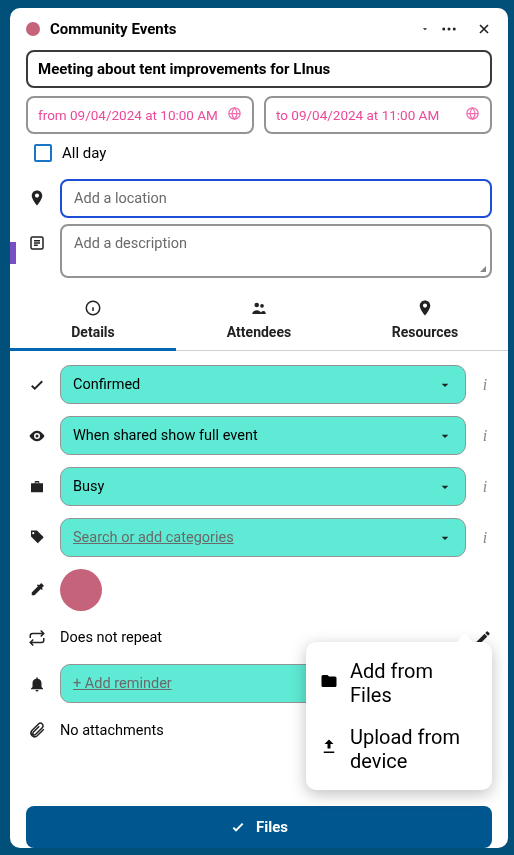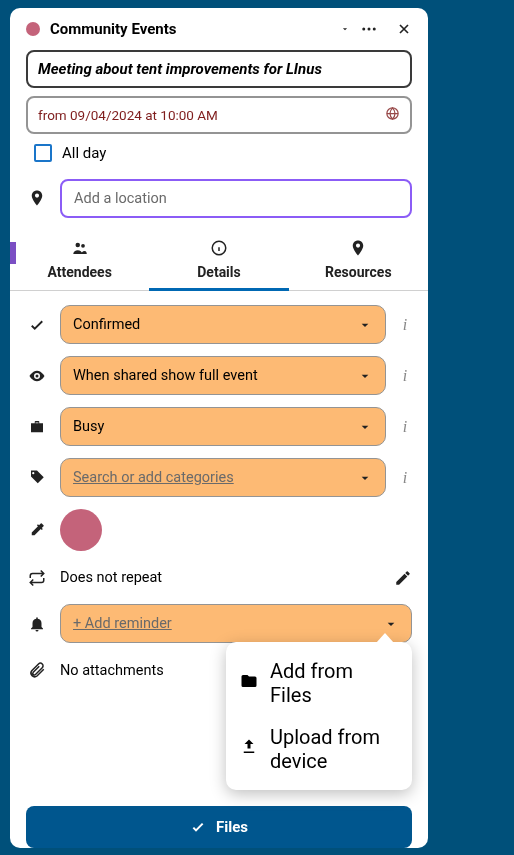--- a/index.html
+++ b/index.html
@@ -12,21 +12,21 @@
       background: #00507a;
       width: 514px;
       height: 855px;
       overflow: hidden;
       position: relative;
     }
     .panel {
       position: absolute;
       top: 8px;
       left: 10px;
-      width: 418px;
+      width: 498px;
       height: 840px;
       background: #fff;
       border-radius: 10px;
       display: flex;
       flex-direction: column;
     }
     .header {
       display: flex;
       align-items: center;
       padding: 12px 16px 8px;
@@ -49,38 +49,37 @@
     .icon-btn { cursor:pointer; display:flex; align-items:center; justify-content:center; color:#222; }
     .title-input {
       margin: 4px 16px 8px;
       border: 2px solid #3a3a3a;
       border-radius: 8px;
       padding: 8px 10px;
       font-weight: 700;
       font-size: 15px;
       background: #fff;
       width: calc(100% - 32px);
-      font-style: italic;
     }
     .dates {
       display:flex;
       gap:10px;
       padding: 0 16px 10px;
     }
     .date-input {
       flex:1;
       border:2px solid #949494;
       border-radius:8px;
       padding:8px 10px;
       font-size:13.5px;
       display:flex;
       align-items:center;
       justify-content:space-between;
       gap:6px;
-      color:#7f1d1d;
+      color:#ec4899;
       background:#fff;
     }
     .date-globe svg { width:15px; height:15px; opacity:0.8; }
     .allday {
       display:flex;
       align-items:flex-start;
       gap:10px;
       padding: 0 20px 14px 24px;
       font-size:15px;
     }
@@ -102,21 +101,21 @@
       width:22px;
       display:flex;
       justify-content:center;
       padding-top:10px;
       color:#222;
       flex-shrink:0;
     }
     .row-icon svg { width:18px; height:18px; }
     .text-input {
       flex:1;
-      border:2px solid #8b5cf6;
+      border:2px solid #1d4ed8;
       border-radius:8px;
       padding:9px 12px;
       font-size:14.5px;
       color:#222;
       background:#fff;
     }
     .text-input.placeholder { color:#6a6a6a; }
     .textarea {
       flex:1;
       border:2px solid #949494;
@@ -195,21 +194,21 @@
     .select {
       flex:1;
       border:1px solid #949494;
       border-radius:10px;
       padding:10px 12px;
       font-size:14.5px;
       display:flex;
       align-items:center;
       justify-content:space-between;
       cursor:pointer;
-      background:#fdba74;
+      background:#5eead4;
     }
     .select svg { width:16px; height:16px; color:#222; }
     .select.placeholder span:first-child { color:#6a6a6a;text-decoration:underline; }
     .info-i {
       width:14px;
       font-style:italic;
       font-family: Georgia, serif;
       color:#888;
       font-size:16px;
       text-align:center;
@@ -322,53 +321,74 @@
   <div class="dates">
     <div class="date-input">
       <span>from 09/04/2024 at 10:00 AM</span>
       <span class="date-globe">
         <svg viewBox="0 0 24 24" fill="none" stroke="currentColor" stroke-width="2">
             <circle cx="12" cy="12" r="9"></circle>
             <path d="M3 12h18M12 3c2.5 2.7 4 6 4 9s-1.5 6.3-4 9c-2.5-2.7-4-6-4-9s1.5-6.3 4-9z"></path>
           </svg>
       </span>
     </div>
+    <div class="date-input">
+      <span>to 09/04/2024 at 11:00 AM</span>
+      <span class="date-globe">
+        <svg viewBox="0 0 24 24" fill="none" stroke="currentColor" stroke-width="2">
+            <circle cx="12" cy="12" r="9"></circle>
+            <path d="M3 12h18M12 3c2.5 2.7 4 6 4 9s-1.5 6.3-4 9c-2.5-2.7-4-6-4-9s1.5-6.3 4-9z"></path>
+          </svg>
+      </span>
+    </div>
   </div>
 
   <label class="allday">
     <input type="checkbox" style="">
     <span>All day</span>
   </label>
 
   <div class="field-row">
     <div class="row-icon">
       <svg viewBox="0 0 24 24" fill="currentColor">
           <path d="M12 2C8 2 5 5 5 9c0 5 7 13 7 13s7-8 7-13c0-4-3-7-7-7zm0 9.5A2.5 2.5 0 1112 6a2.5 2.5 0 010 5.5z"></path>
         </svg>
     </div>
     <div class="text-input placeholder">Add a location</div>
   </div>
 
+  <div class="field-row">
+    <div class="row-icon">
+      <svg viewBox="0 0 24 24" fill="none" stroke="currentColor" stroke-width="2">
+          <rect x="4" y="4" width="16" height="16" rx="2"></rect>
+          <path d="M8 9h8M8 12h8M8 15h5"></path>
+        </svg>
+    </div>
+    <div class="textarea">
+      <span>Add a description</span>
+      <div class="resize-handle"></div>
+    </div>
+  </div>
 
   <div class="tabs">
+    <div class="tab active">
+      <span><svg viewBox="0 0 24 24" fill="none" stroke="currentColor" stroke-width="2">
+            <circle cx="12" cy="12" r="9"></circle>
+            <path d="M12 8h.01M11 12h1v4"></path>
+          </svg></span>
+      <span>Details</span>
+    </div>
     <div class="tab">
       <span><svg viewBox="0 0 24 24" fill="currentColor">
             <circle cx="9" cy="8" r="3"></circle>
             <circle cx="16" cy="9" r="2.5"></circle>
             <path d="M3 20c0-3 3-5 6-5s6 2 6 5M14 20c0-2 1.5-4 4-4s3 2 3 4"></path>
           </svg></span>
       <span>Attendees</span>
     </div>
-    <div class="tab active">
-      <span><svg viewBox="0 0 24 24" fill="none" stroke="currentColor" stroke-width="2">
-            <circle cx="12" cy="12" r="9"></circle>
-            <path d="M12 8h.01M11 12h1v4"></path>
-          </svg></span>
-      <span>Details</span>
-    </div>
     <div class="tab">
       <span><svg viewBox="0 0 24 24" fill="currentColor">
             <path d="M12 2C8 2 5 5 5 9c0 5 7 13 7 13s7-8 7-13c0-4-3-7-7-7zm0 9.5A2.5 2.5 0 1112 6a2.5 2.5 0 010 5.5z"></path>
           </svg></span>
       <span>Resources</span>
     </div>
   </div>
 
   <div class="details">
     <div class="drow">

